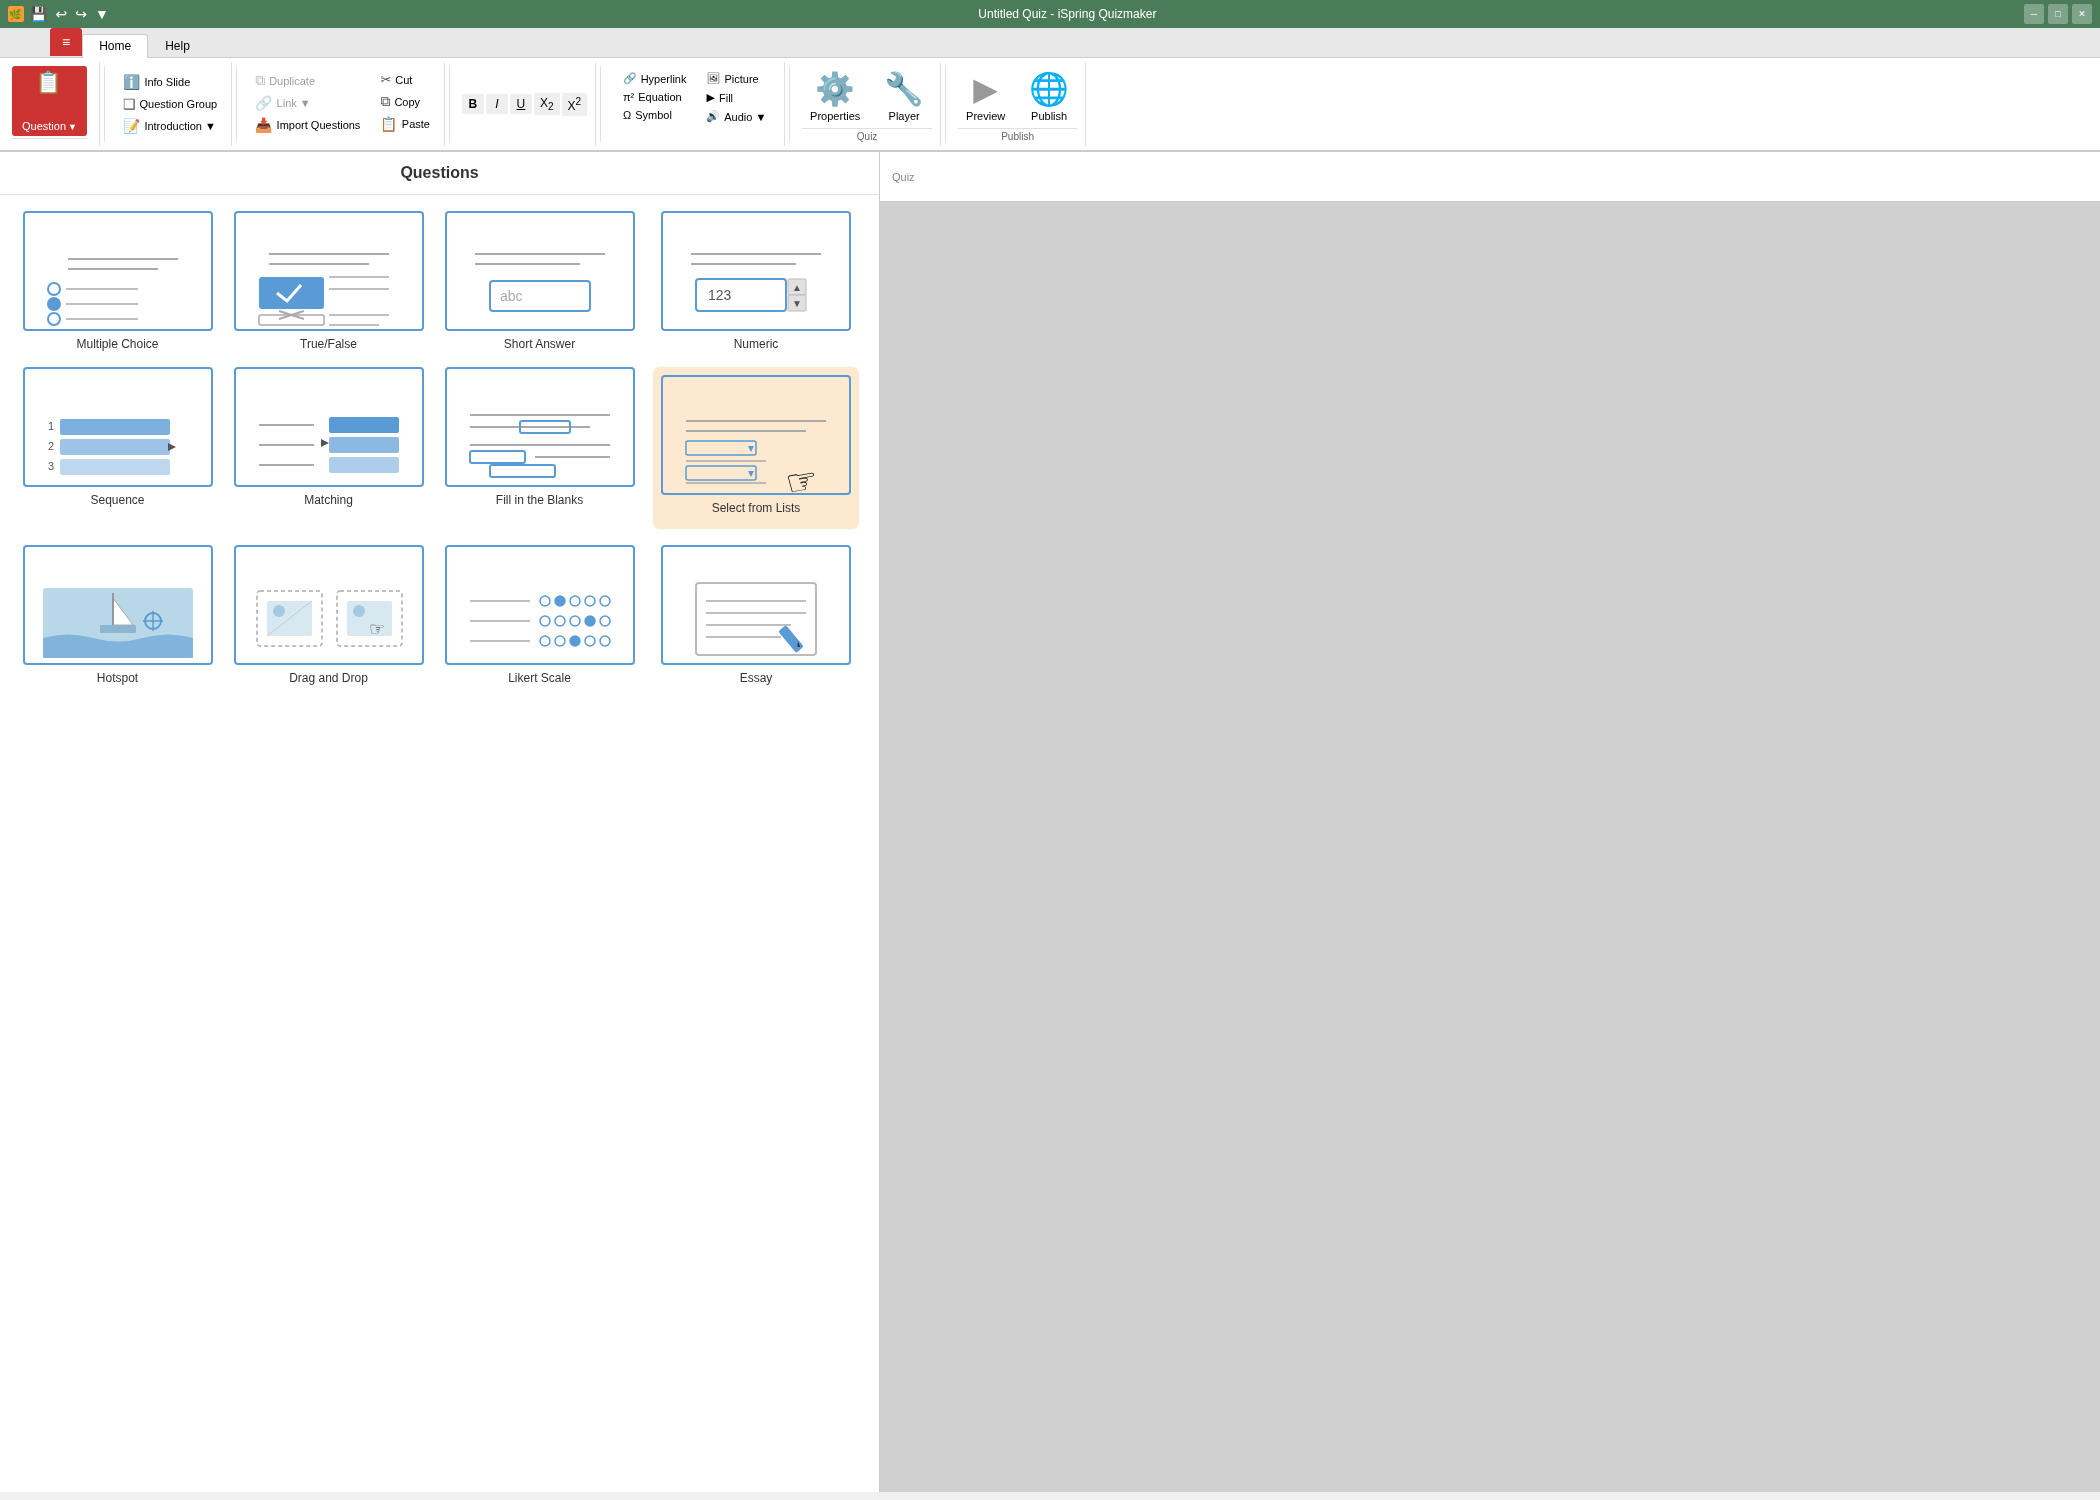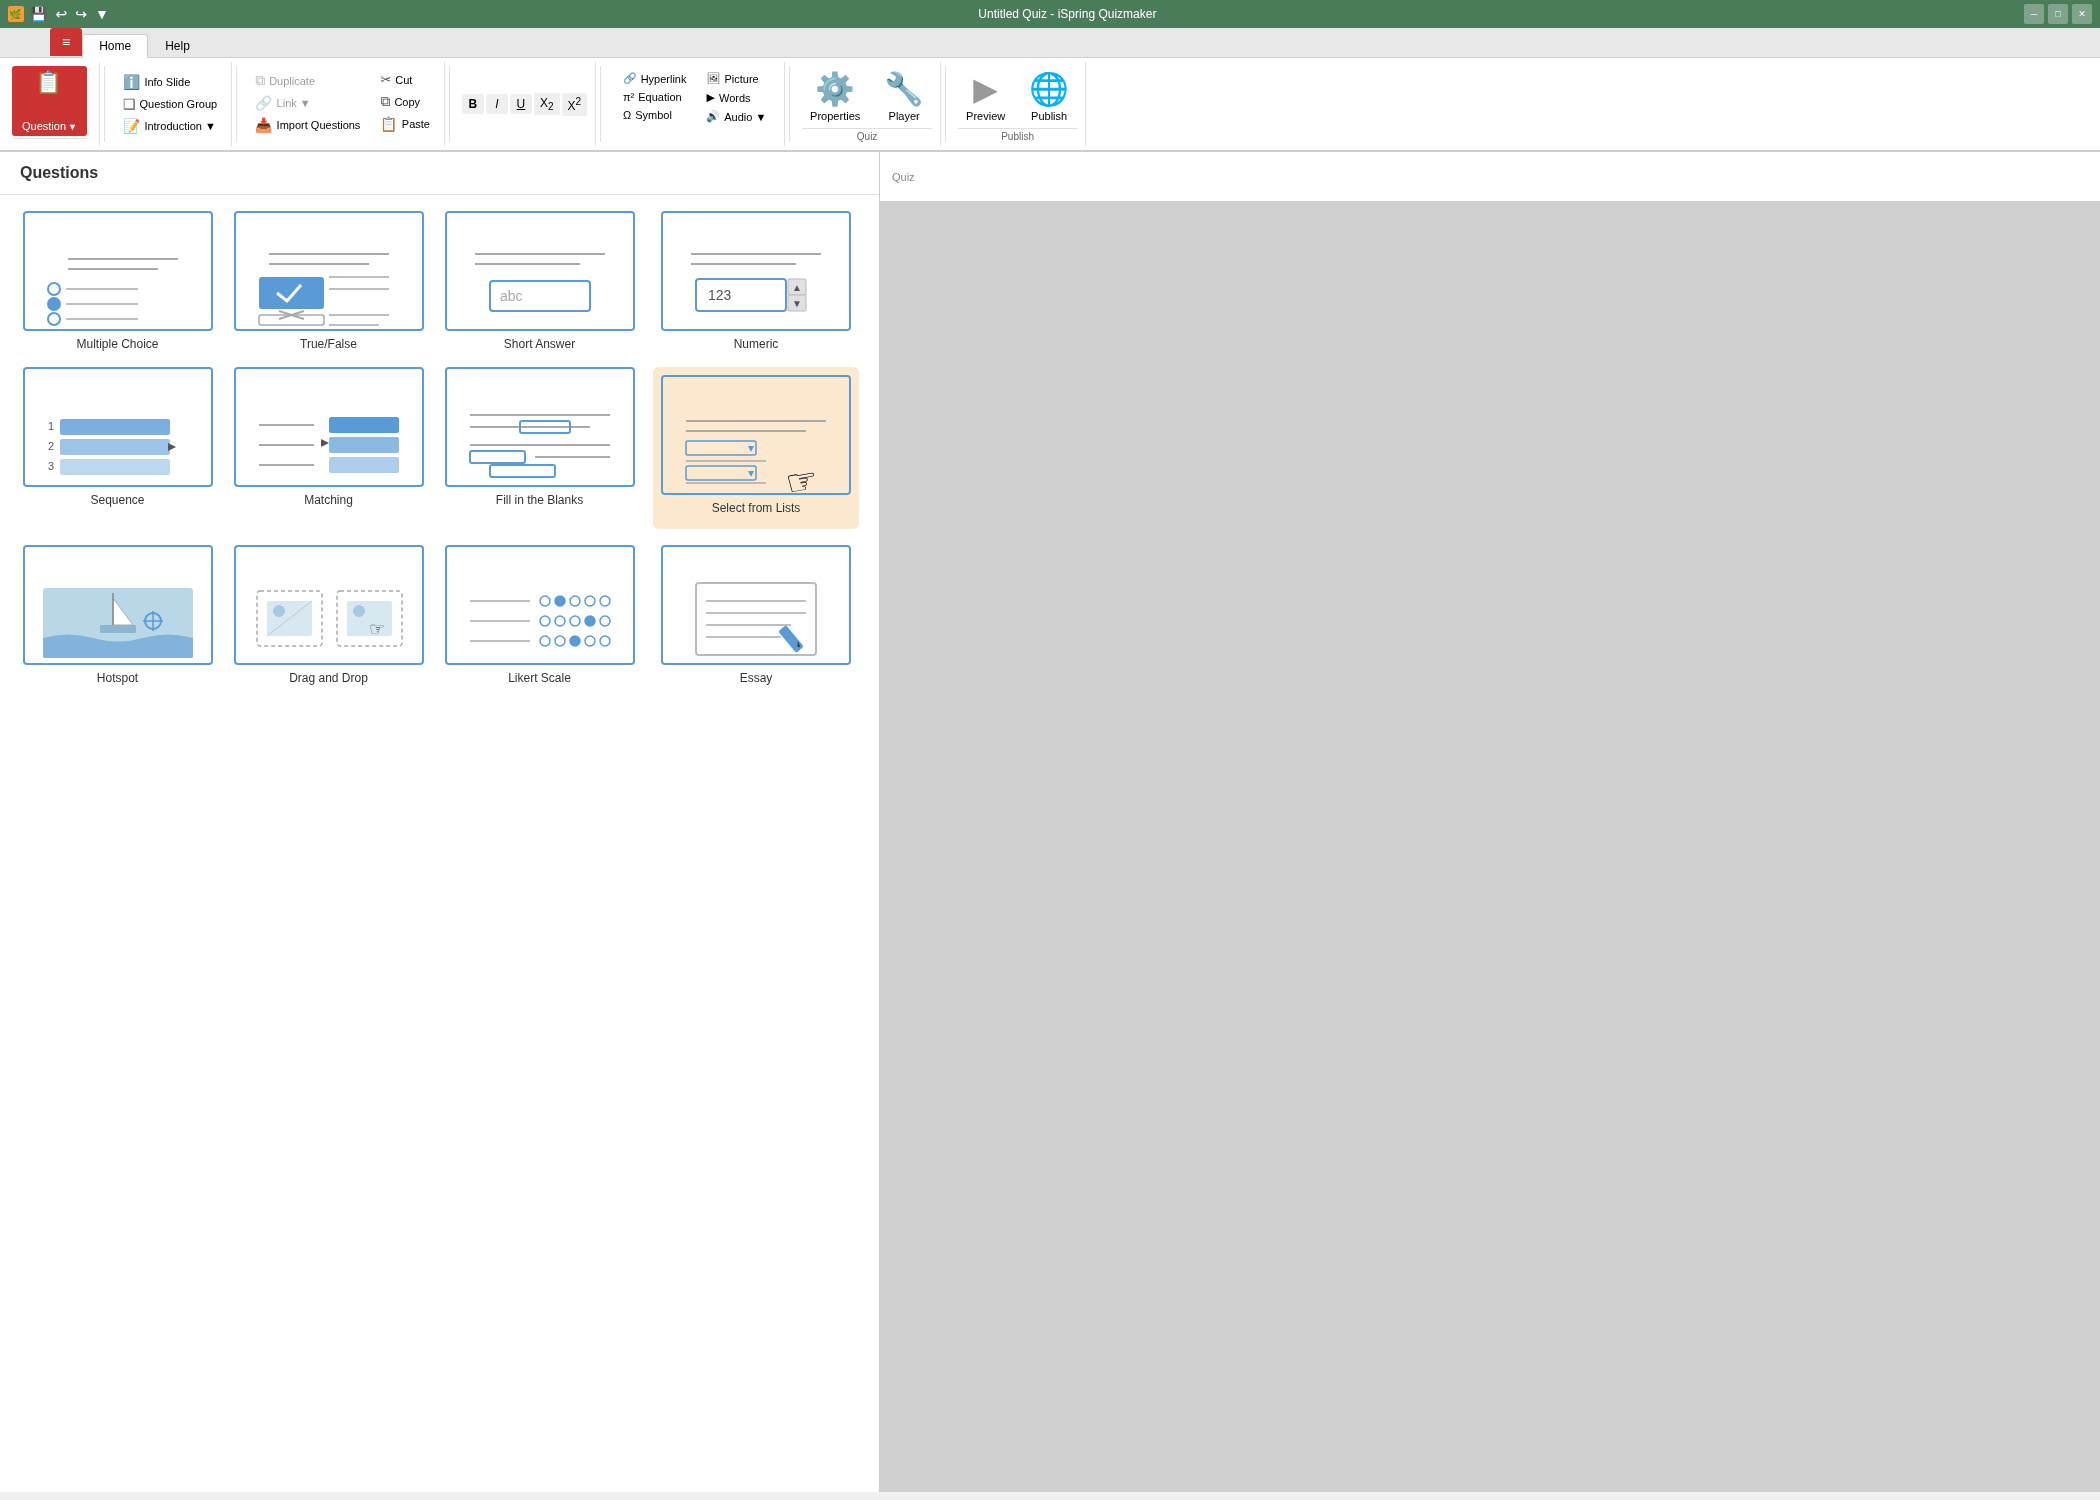--- a/index.html
+++ b/index.html
@@ -140,20 +140,21 @@
       background: white;
       border-right: 1px solid #ccc;
       overflow-y: auto;
     }
     .questions-header {
       font-size: 16px;
       font-weight: bold;
       padding: 12px 20px;
       border-bottom: 1px solid #e0e0e0;
       color: #333;
+      text-align: center;
     }
 
     
     .question-grid {
       display: grid;
       grid-template-columns: repeat(4, 1fr);
       gap: 16px;
       padding: 16px 20px;
     }
     .question-item {
@@ -358,21 +359,21 @@
           <span>Symbol</span>
         </div>
       </div>
       <div style="display:flex; flex-direction:column; gap:2px; margin-top:4px;">
         <div class="ribbon-btn-small">
           <span>🖼</span>
           <span>Picture</span>
         </div>
         <div class="ribbon-btn-small">
           <span>▶</span>
-          <span>Words</span>
+          <span>Fill</span>
         </div>
         <div class="ribbon-btn-small">
           <span>🔊</span>
           <span>Audio ▼</span>
         </div>
       </div>
     </div>
   </div>
 
   <div class="ribbon-sep"></div>

